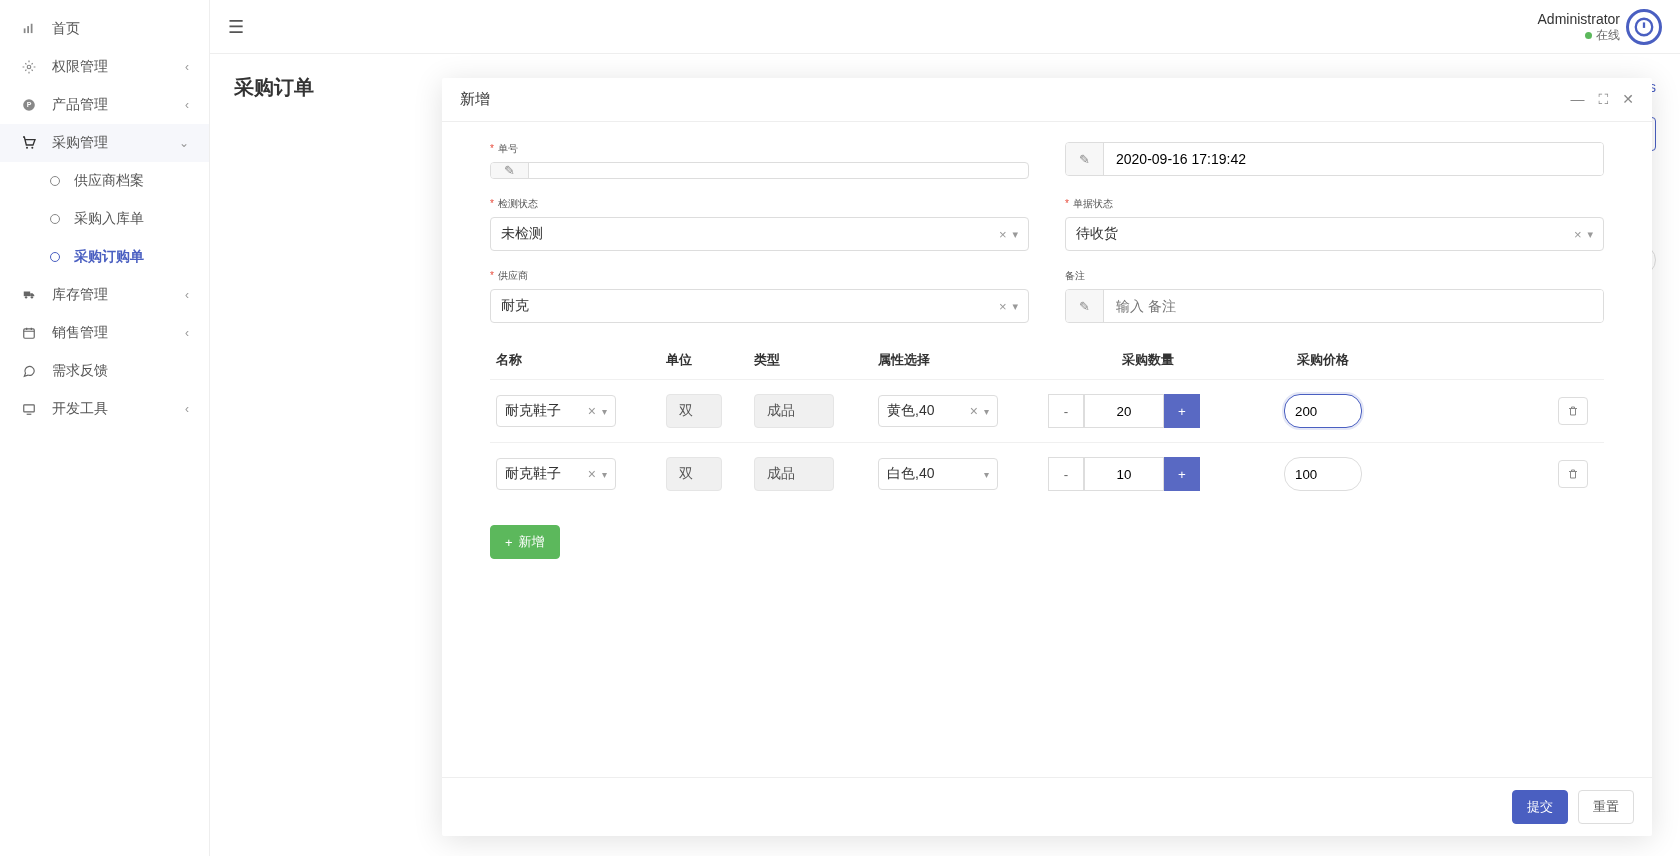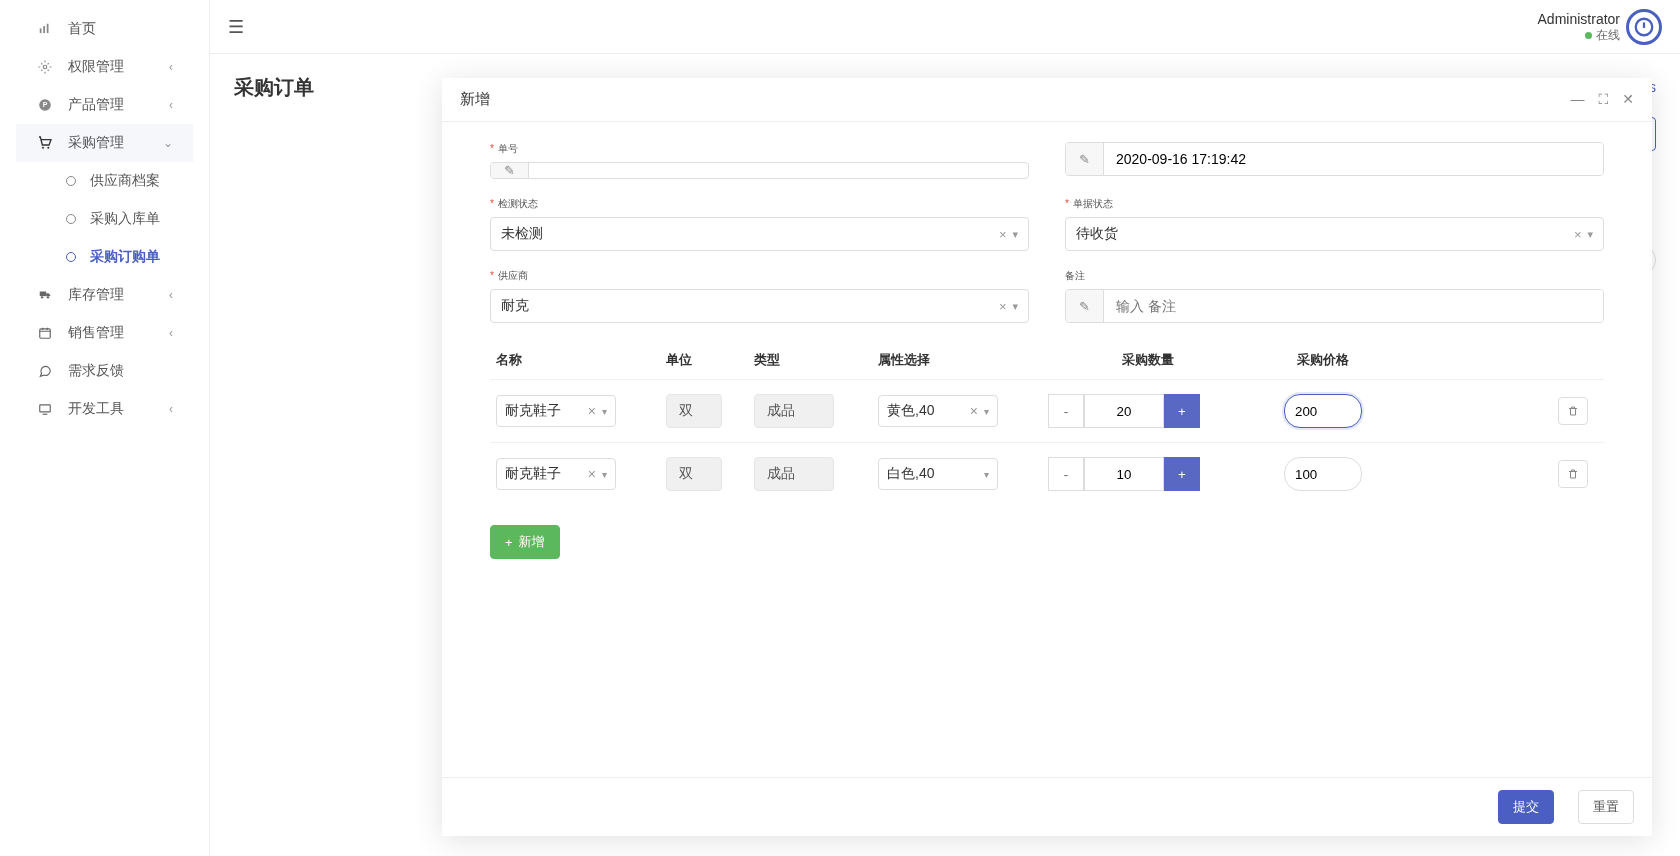--- a/index.html
+++ b/index.html
@@ -5,21 +5,21 @@
 * { margin: 0; padding: 0; box-sizing: border-box; }
 body { font-family: -apple-system, BlinkMacSystemFont, "Segoe UI", sans-serif; font-size: 14px; color: #333; background: #fff; }
 
 .app { display: flex; height: 100vh; }
 
 
 .sidebar { width: 210px; background: #fff; border-right: 1px solid #eee; display: flex; flex-direction: column; }
 .logo { display: flex; align-items: center; padding: 18px 24px; gap: 10px; }
 .logo-icon { width: 24px; height: 24px; border-radius: 50%; background: #4a5fc1; display: inline-flex; align-items: center; justify-content: center; }
 .logo-text { font-size: 18px; color: #4a5fc1; font-weight: 500; }
-.nav { padding: 10px 16px; }
+.nav { padding: 10px 0; }
 .nav-item { display: flex; align-items: center; padding: 10px 20px; cursor: pointer; color: #555; gap: 14px; position: relative; }
 .nav-item .chev { margin-left: auto; color: #999; font-size: 12px; }
 .nav-icon { width: 18px; display: inline-flex; justify-content: center; color: #666; }
 .nav-item.active-parent { background: #f6f7fb; }
 .nav-sub { padding-left: 20px; }
 .nav-sub .nav-item { padding-left: 30px; }
 .nav-sub .nav-item.active { color: #4a5fc1; font-weight: 600; }
 .nav-sub .nav-item .circle { width: 10px; height: 10px; border: 1.5px solid #888; border-radius: 50%; display: inline-block; }
 .nav-sub .nav-item.active .circle { border-color: #4a5fc1; }
 
@@ -84,21 +84,21 @@
 .sel-sm { display: inline-flex; align-items: center; border: 1px solid #ddd; border-radius: 4px; padding: 6px 8px; gap: 6px; background: #fff; min-width: 120px; }
 .sel-sm .v { flex: 1; }
 .qty-group { display: inline-flex; }
 .qty-btn { width: 36px; height: 34px; display: inline-flex; align-items: center; justify-content: center; border: 1px solid #ddd; background: #fff; cursor: pointer; color: #666; }
 .qty-btn.plus { background: #5969c3; color: #fff; border-color: #5969c3; }
 .qty-input { width: 80px; height: 34px; border: 1px solid #ddd; text-align: center; outline: none; }
 .price-input { width: 78px; height: 34px; border: 1px solid #ddd; border-radius: 16px; padding: 0 10px; outline: none; }
 .price-input.focused { border-color: #4a5fc1; box-shadow: 0 0 0 2px rgba(74,95,193,0.15); }
 .trash-btn { width: 30px; height: 28px; border: 1px solid #ddd; background: #fff; border-radius: 4px; display: inline-flex; align-items: center; justify-content: center; cursor: pointer; color: #888; }
 
-.modal-footer { border-top: 1px solid #eee; padding: 12px 18px; display: flex; justify-content: flex-end; gap: 24px; }
+.modal-footer { border-top: 1px solid #eee; padding: 12px 18px; display: flex; justify-content: flex-end; gap: 10px; }
 
 .bg-col-header { color: #333; font-weight: 500; }
 .bg-row-right { position: absolute; right: 40px; top: 160px; display: flex; gap: 80px; color: #333; font-size: 14px; }
 </style>
 </head>
 <body>
 
 <div class="app">
 
   <aside class="sidebar">

